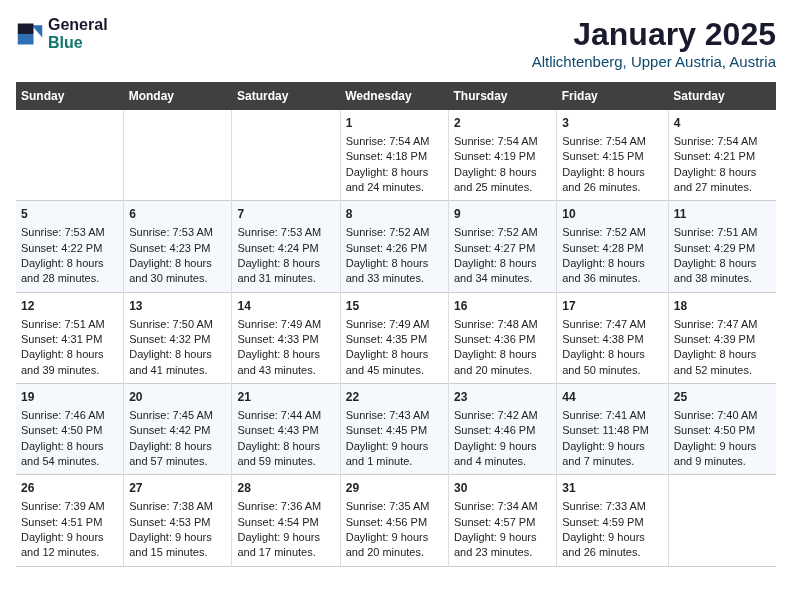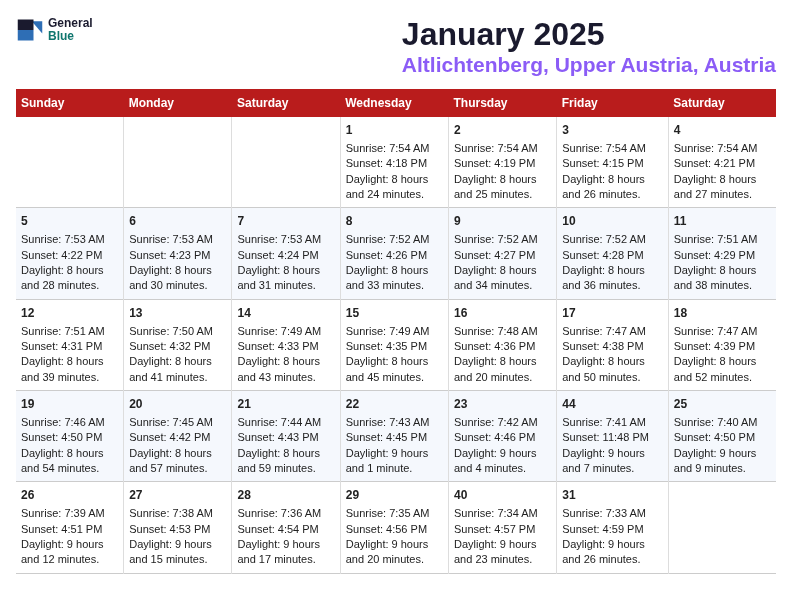--- a/index.html
+++ b/index.html
@@ -16,52 +16,53 @@
       align-items: flex-start;
       margin-bottom: 12px;
     }
     .logo {
       display: flex;
       align-items: center;
     }
     .logo-text {
       display: flex;
       flex-direction: column;
-      font-size: 12px;
+      font-size: 16px;
       font-weight: bold;
       line-height: 1.1;
       color: #1a1a2e;
     }
     .logo-text span:last-child {
       color: #0f766e;
     }
     .logo-icon {
       width: 28px;
       height: 28px;
       margin-right: 4px;
     }
     .title-area {
+      text-align: right;
     }
     .title-area h1 {
       font-size: 32px;
       font-weight: bold;
       color: #1a1a2e;
     }
     .title-area h2 {
-      font-size: 21px;
-      font-weight: bold;
-      color: #8b5cf6;
+      font-size: 15px;
+      font-weight: normal;
+      color: #0c4a6e;
     }
     table {
       width: 100%;
       border-collapse: collapse;
       font-size: 11px;
     }
     thead th {
-      background-color: #b91c1c;
+      background-color: #404040;
       color: #fff;
       padding: 7px 5px;
       text-align: left;
       font-size: 12px;
       font-weight: bold;
     }
     tbody tr {
       border-bottom: 1px solid #ccc;
     }
     tbody td {
@@ -332,21 +333,21 @@
           <div>and 17 minutes.</div>
         </td>
         <td>
           <span class="day-num">29</span>
           <div>Sunrise: 7:35 AM</div>
           <div>Sunset: 4:56 PM</div>
           <div>Daylight: 9 hours</div>
           <div>and 20 minutes.</div>
         </td>
         <td>
-          <span class="day-num">40</span>
+          <span class="day-num">30</span>
           <div>Sunrise: 7:34 AM</div>
           <div>Sunset: 4:57 PM</div>
           <div>Daylight: 9 hours</div>
           <div>and 23 minutes.</div>
         </td>
         <td>
           <span class="day-num">31</span>
           <div>Sunrise: 7:33 AM</div>
           <div>Sunset: 4:59 PM</div>
           <div>Daylight: 9 hours</div>

